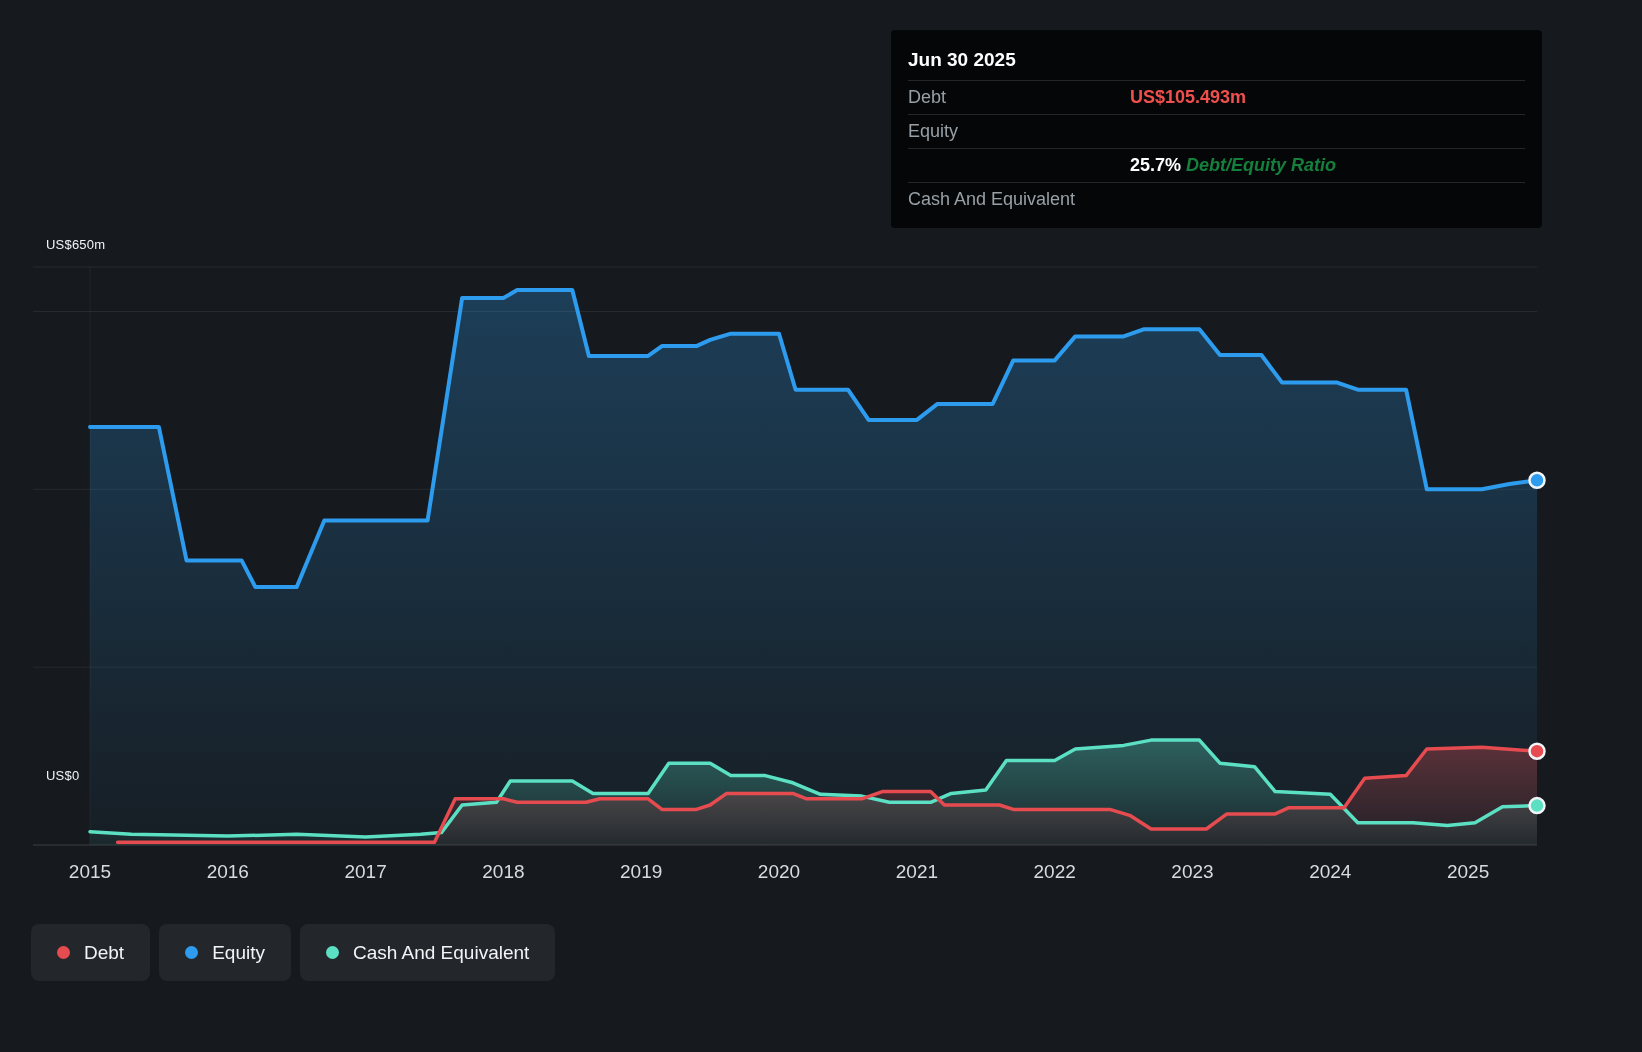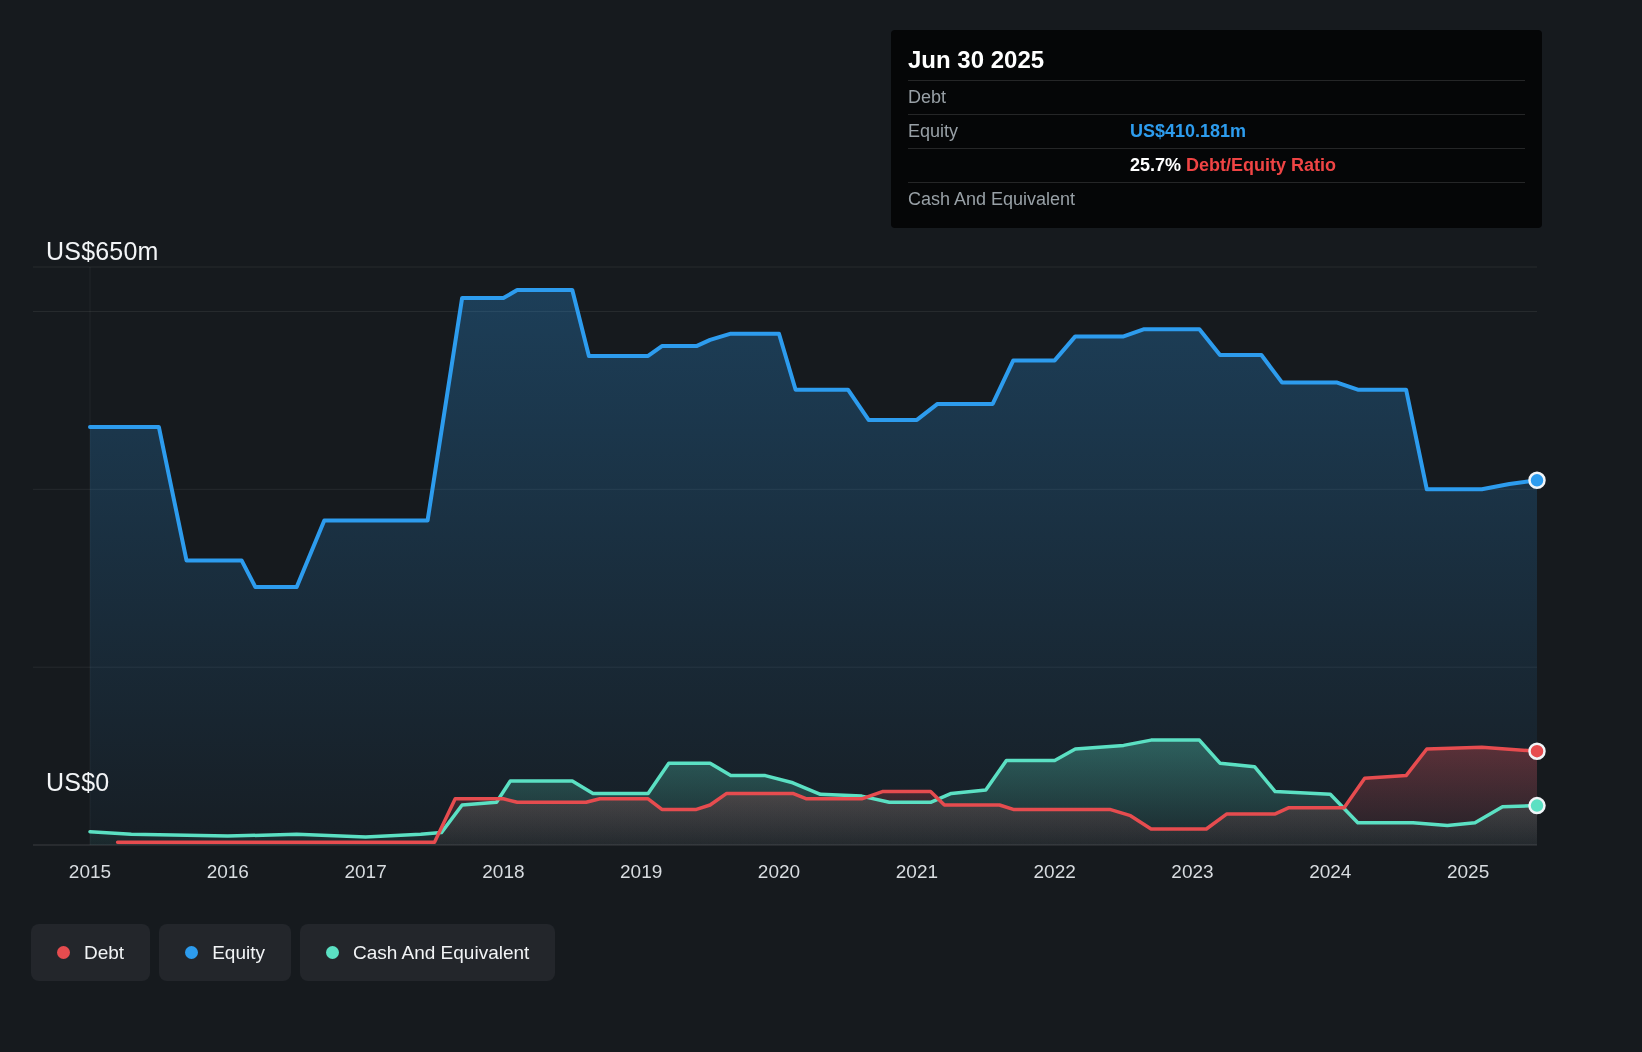--- a/index.html
+++ b/index.html
@@ -1,30 +1,30 @@
 <!DOCTYPE html>
 <html><head>
 <meta charset="utf-8">
 <style>
   html,body{margin:0;padding:0;background:#161a1e;}
   body{font-family:"Liberation Sans",sans-serif;}
   .stage{position:relative;width:1642px;height:1052px;background:#161a1e;overflow:hidden;}
   .chart-svg{position:absolute;left:0;top:0;}
-  .y-label{position:absolute;left:46px;color:#f2f4f6;font-size:25px;font-weight:500;letter-spacing:.2px;}
+  .y-label{position:absolute;left:46px;color:#f2f4f6;font-size:13px;font-weight:500;letter-spacing:.2px;}
   .y-label.top{top:237px;}
   .y-label.bottom{top:768px;}
   .tooltip{position:absolute;left:891px;top:30px;width:651px;height:198px;background:#050607;border-radius:4px;
            padding:10px 17px;box-sizing:border-box;color:#fff;z-index:5;}
-  .tt-title{font-size:24px;font-weight:700;line-height:40px;color:#fff;}
+  .tt-title{font-size:19px;font-weight:700;line-height:40px;color:#fff;}
   .tt-row{display:grid;grid-template-columns:222px 1fr;align-items:center;height:33px;
           border-top:1px solid rgba(255,255,255,.13);font-size:18px;}
   .tt-label{color:#98a0a6;}
   .tt-value{font-weight:700;}
   .tt-ratio-strong{font-weight:700;color:#fff;}
-  .tt-ratio-label{color:#ef4444;font-weight:600;}
+  .tt-ratio-label{color:#15803d;font-weight:600;font-style:italic;}
   .legend{position:absolute;left:31px;top:924px;display:flex;gap:9px;z-index:5;}
   .pill{display:flex;align-items:center;gap:14px;background:#23262b;border-radius:8px;
         padding:0 26px;height:57px;color:#f2f4f6;font-size:19px;cursor:pointer;}
   .dot{width:13px;height:13px;border-radius:50%;flex:0 0 auto;}
 </style>
 </head>
 <body>
 
 <div class="stage">
 
@@ -71,24 +71,24 @@
       <text x="1468.1" y="878" text-anchor="middle" fill="#d8dce0" font-size="19px" font-family="&quot;Liberation Sans&quot;, sans-serif">2025</text>
     </svg>
 
   <div class="y-label top">US$650m</div>
   <div class="y-label bottom">US$0</div>
 
   <div class="tooltip">
     <div class="tt-title">Jun 30 2025</div>
     <div class="tt-row">
       <span class="tt-label">Debt</span>
+      <span class="tt-value" style="color: rgb(240, 80, 77);">US$105.493m</span>
     </div>
     <div class="tt-row">
       <span class="tt-label">Equity</span>
-      <span class="tt-value" style="color: rgb(45, 156, 238);">US$410.181m</span>
     </div>
     <div class="tt-row">
       <span class="tt-label"></span>
       <span>
         <span class="tt-ratio-strong">25.7%</span>
         <span class="tt-ratio-label">Debt/Equity Ratio</span>
       </span>
     </div>
     <div class="tt-row">
       <span class="tt-label">Cash And Equivalent</span>

